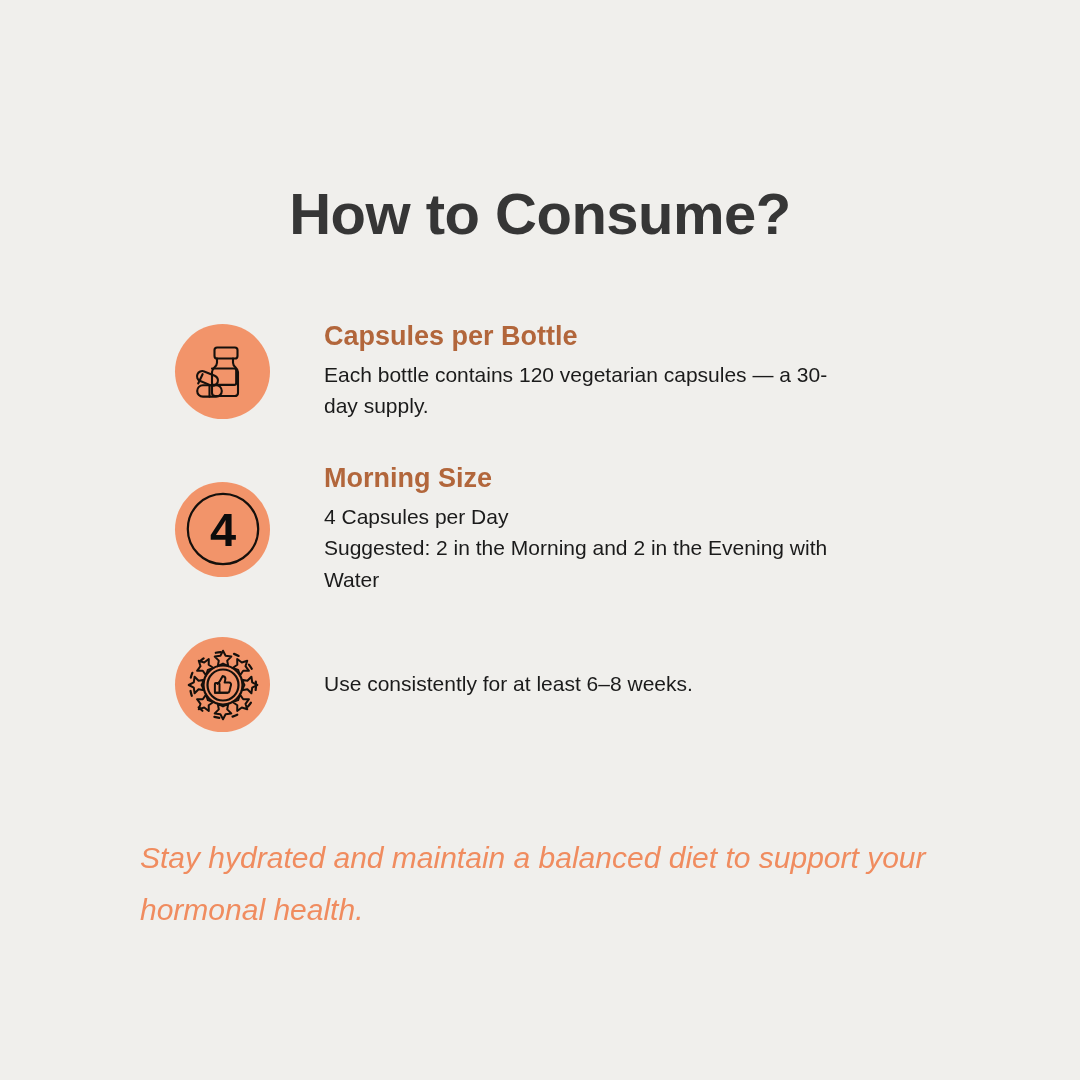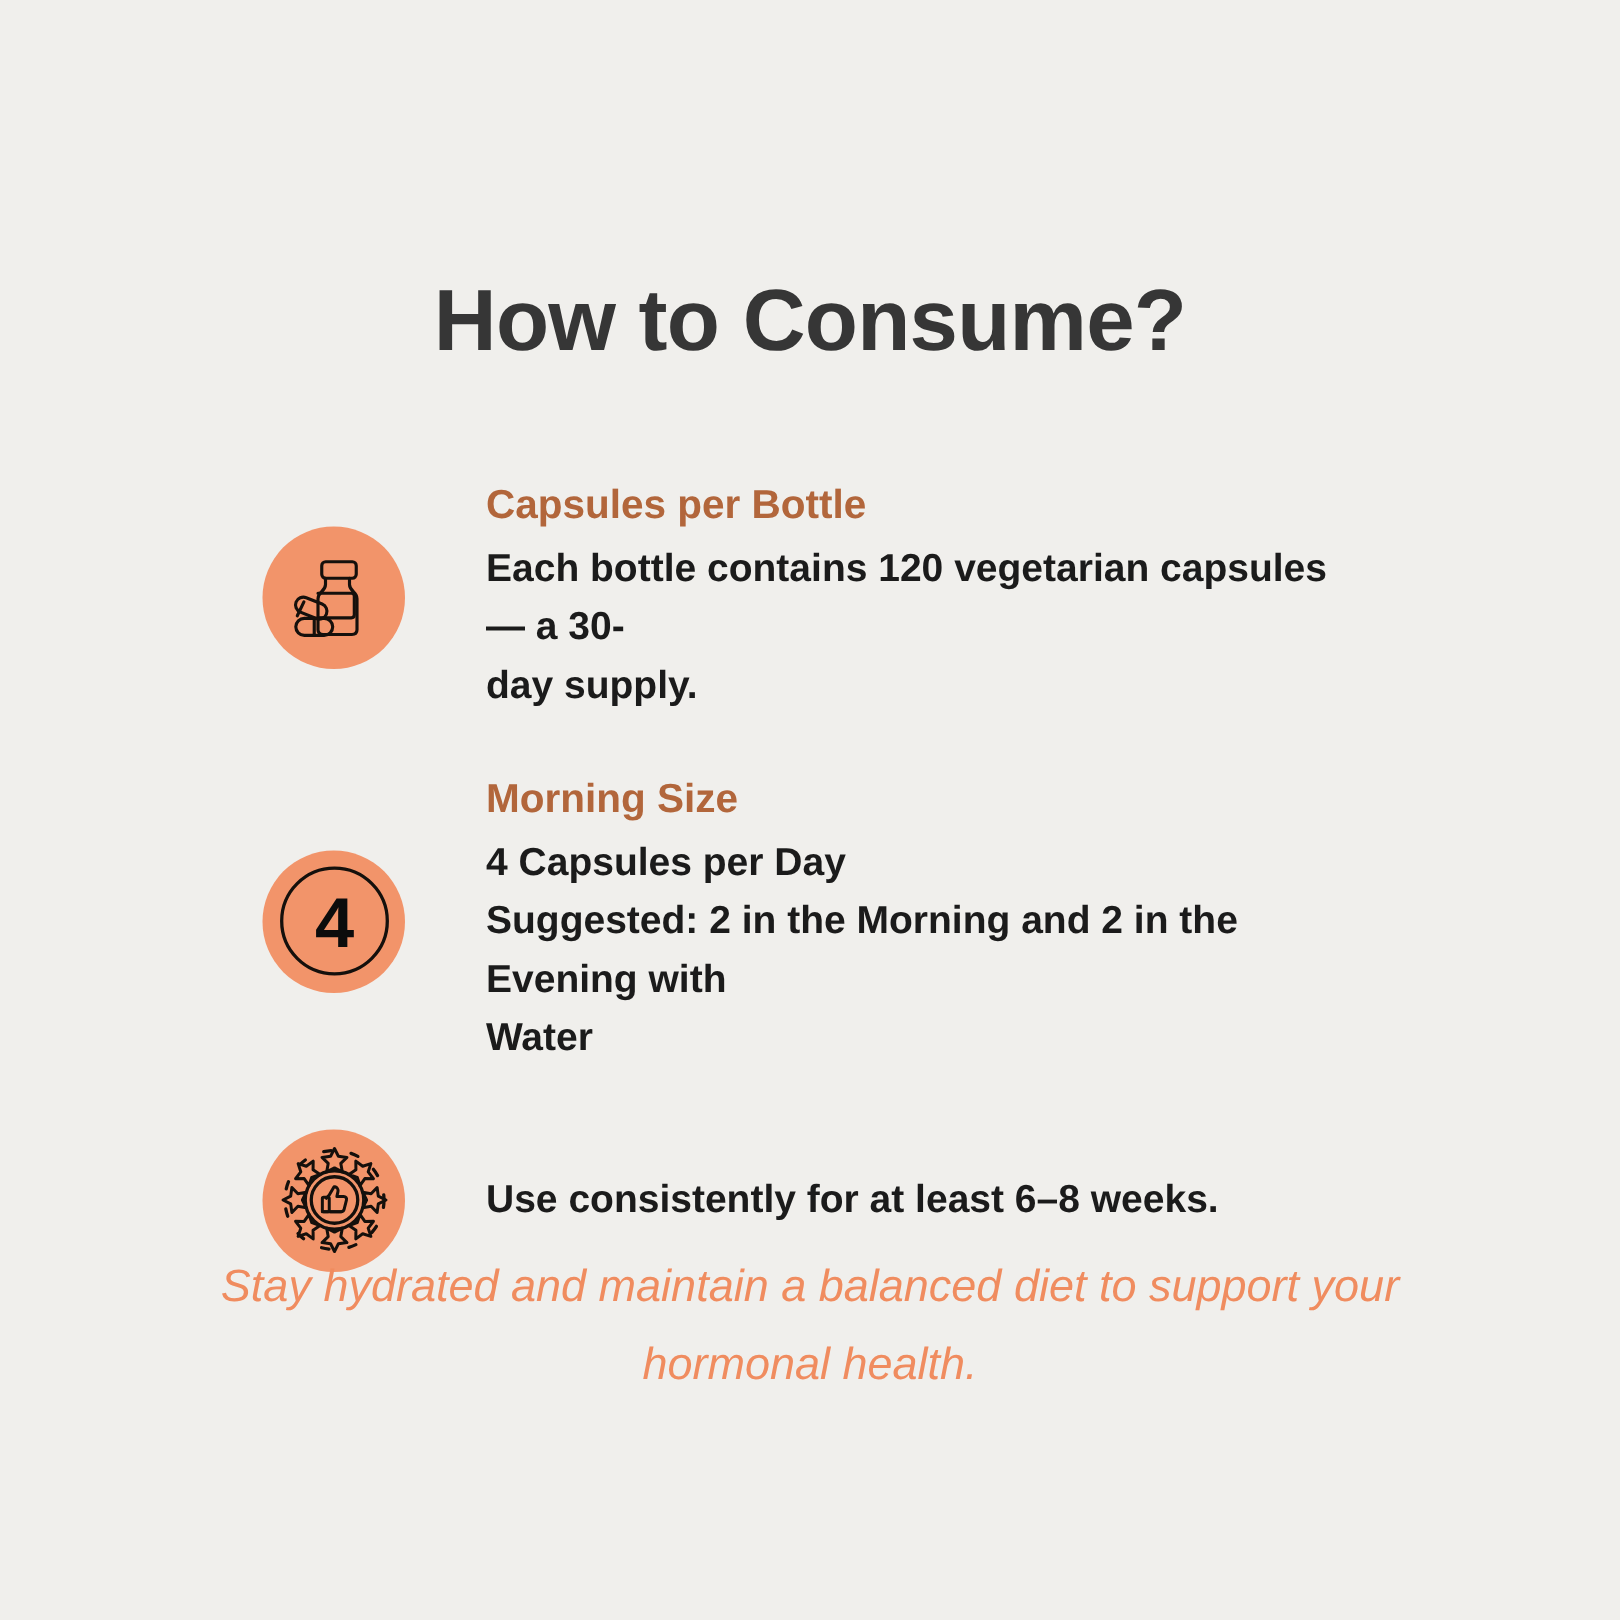--- a/index.html
+++ b/index.html
@@ -68,34 +68,33 @@
     padding-top: 2px;
   }
   .feature-heading {
     font-size: 27px;
     font-weight: bold;
     color: #B2663B;
     line-height: 1.25;
     margin-bottom: 5px;
   }
   .feature-body {
-    font-size: 26px;
+    font-size: 21px;
     color: #1B1B1B;
     line-height: 1.5;
-    font-weight: bold;
   }
   .feature-body .line { display: block; }
 
   
   .footer-note {
     position: absolute;
     left: 140px;
     top: 832px;
     width: 800px;
-    text-align: center;
+    text-align: left;
     font-size: 30px;
     font-style: italic;
     color: #F08C5F;
     line-height: 1.72;
   }
 </style>
 </head>
 <body>
 
 <div class="card">

